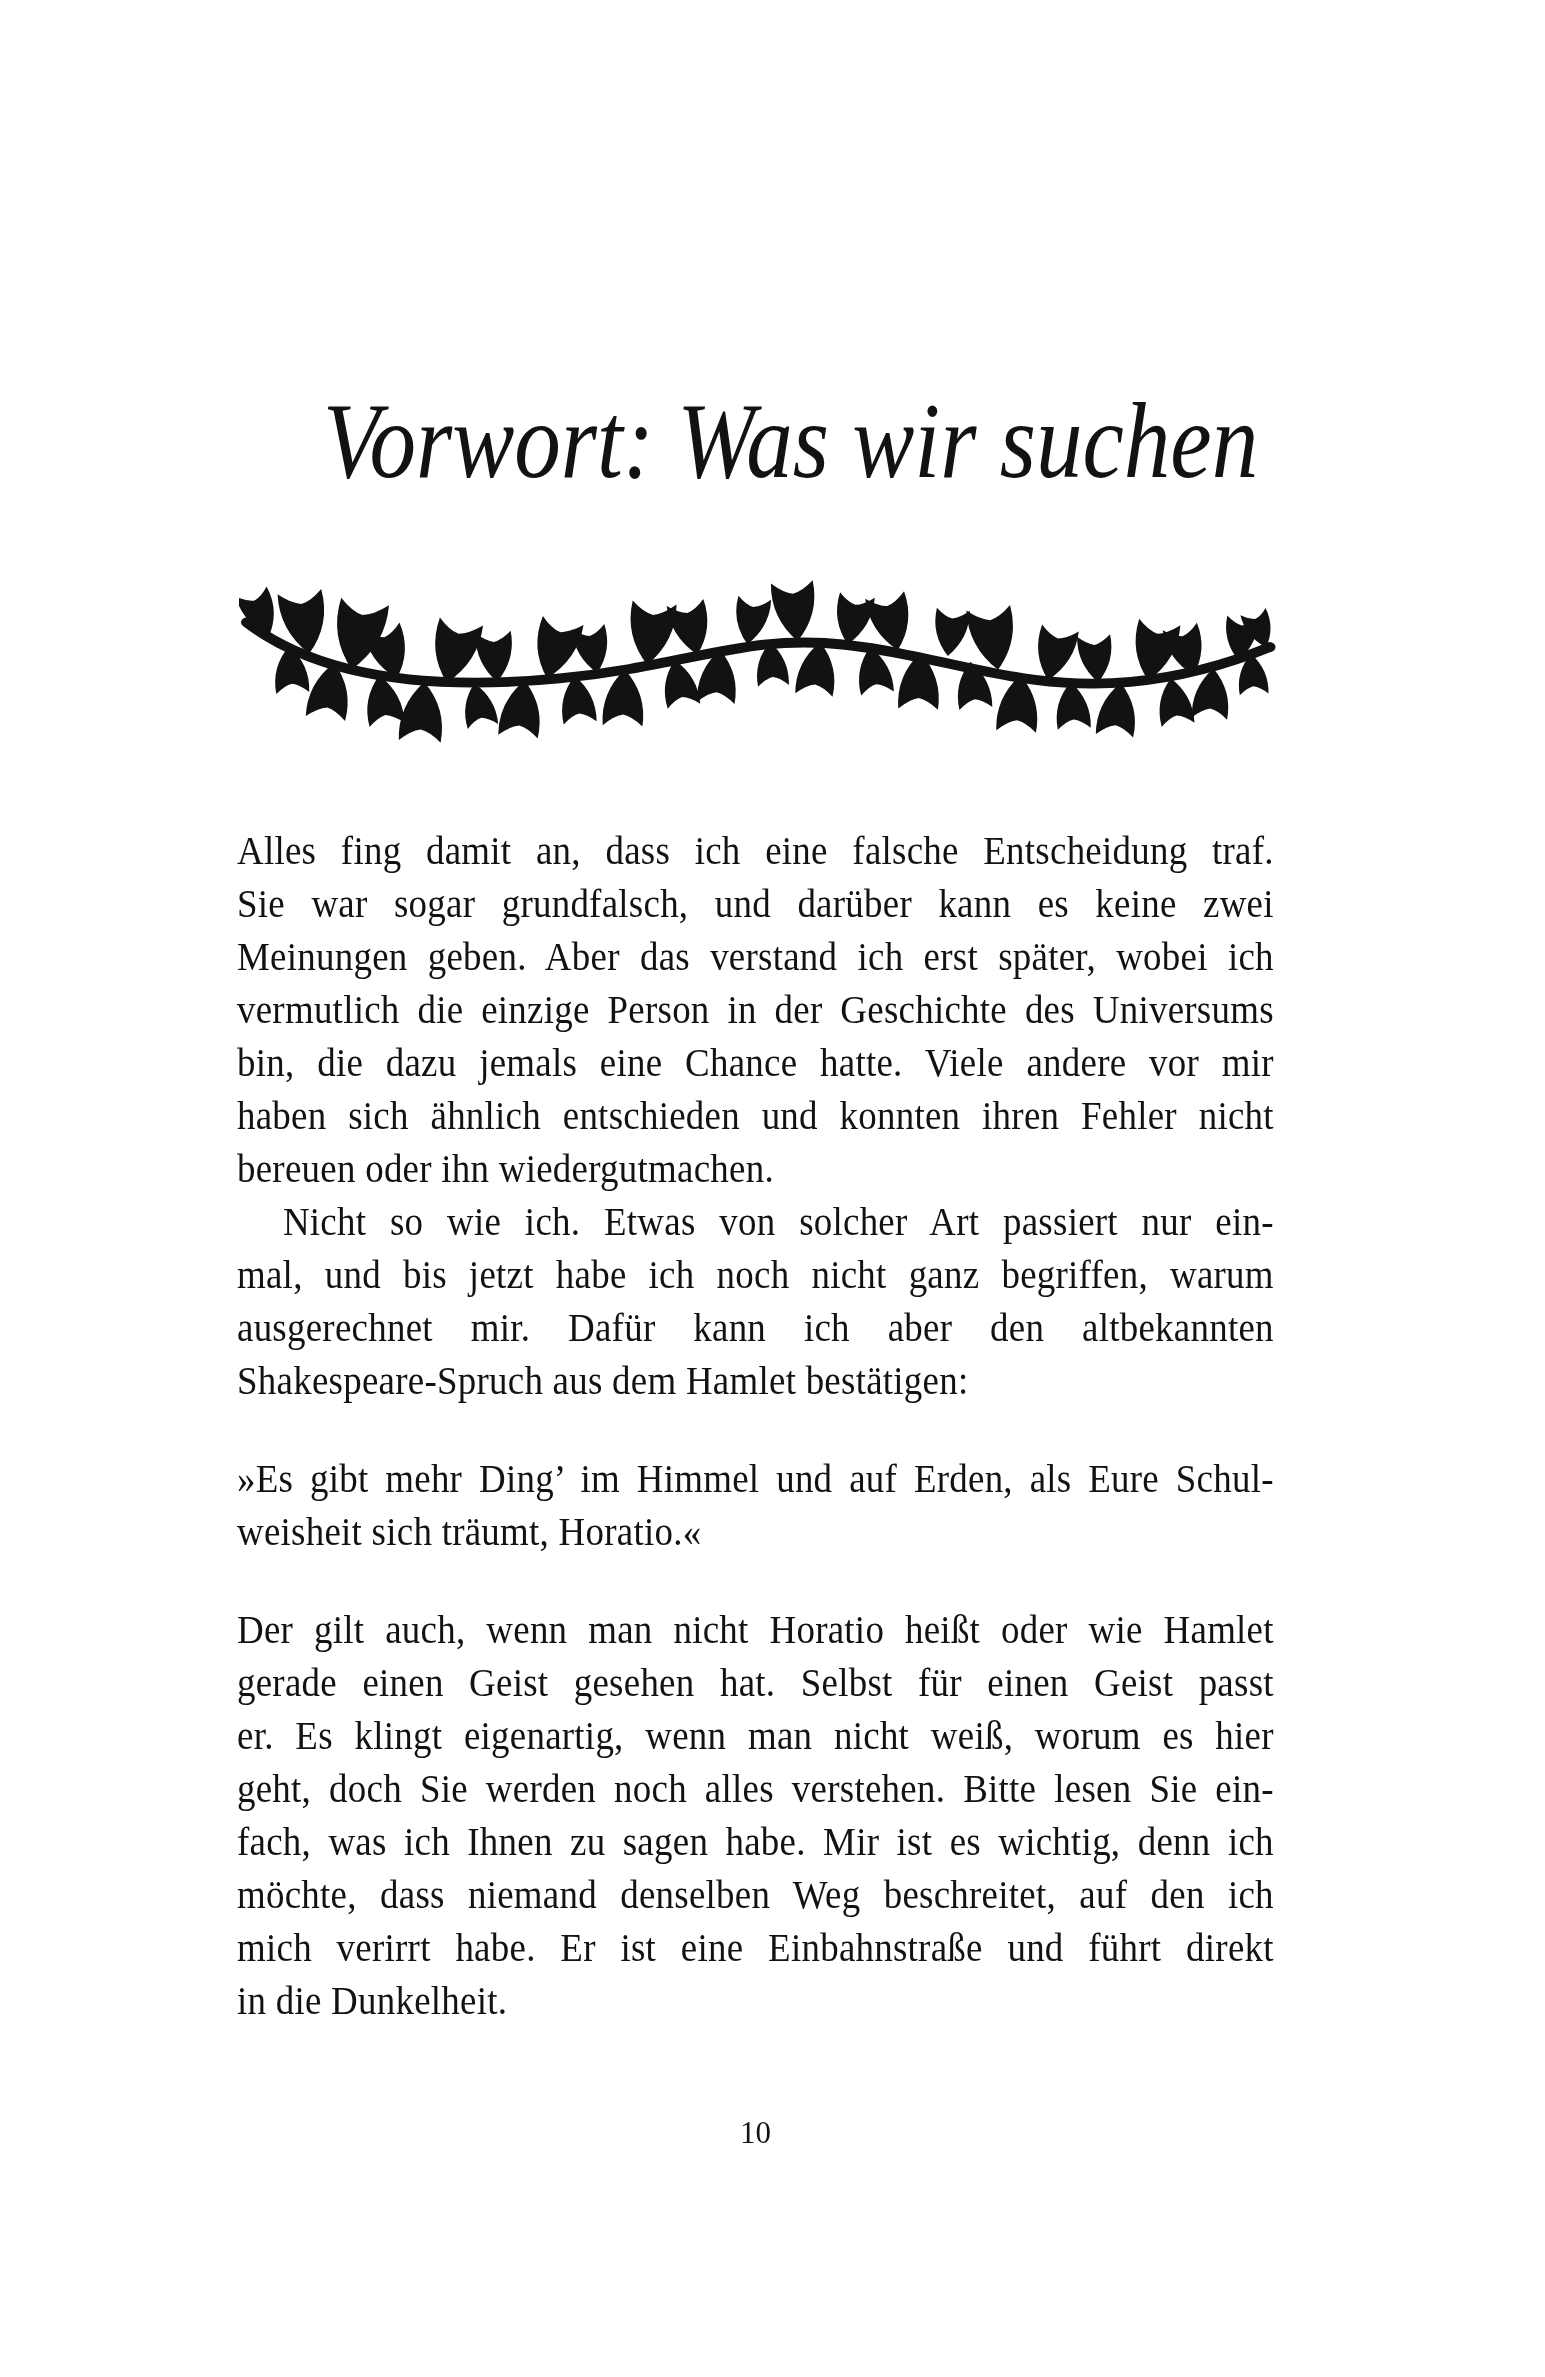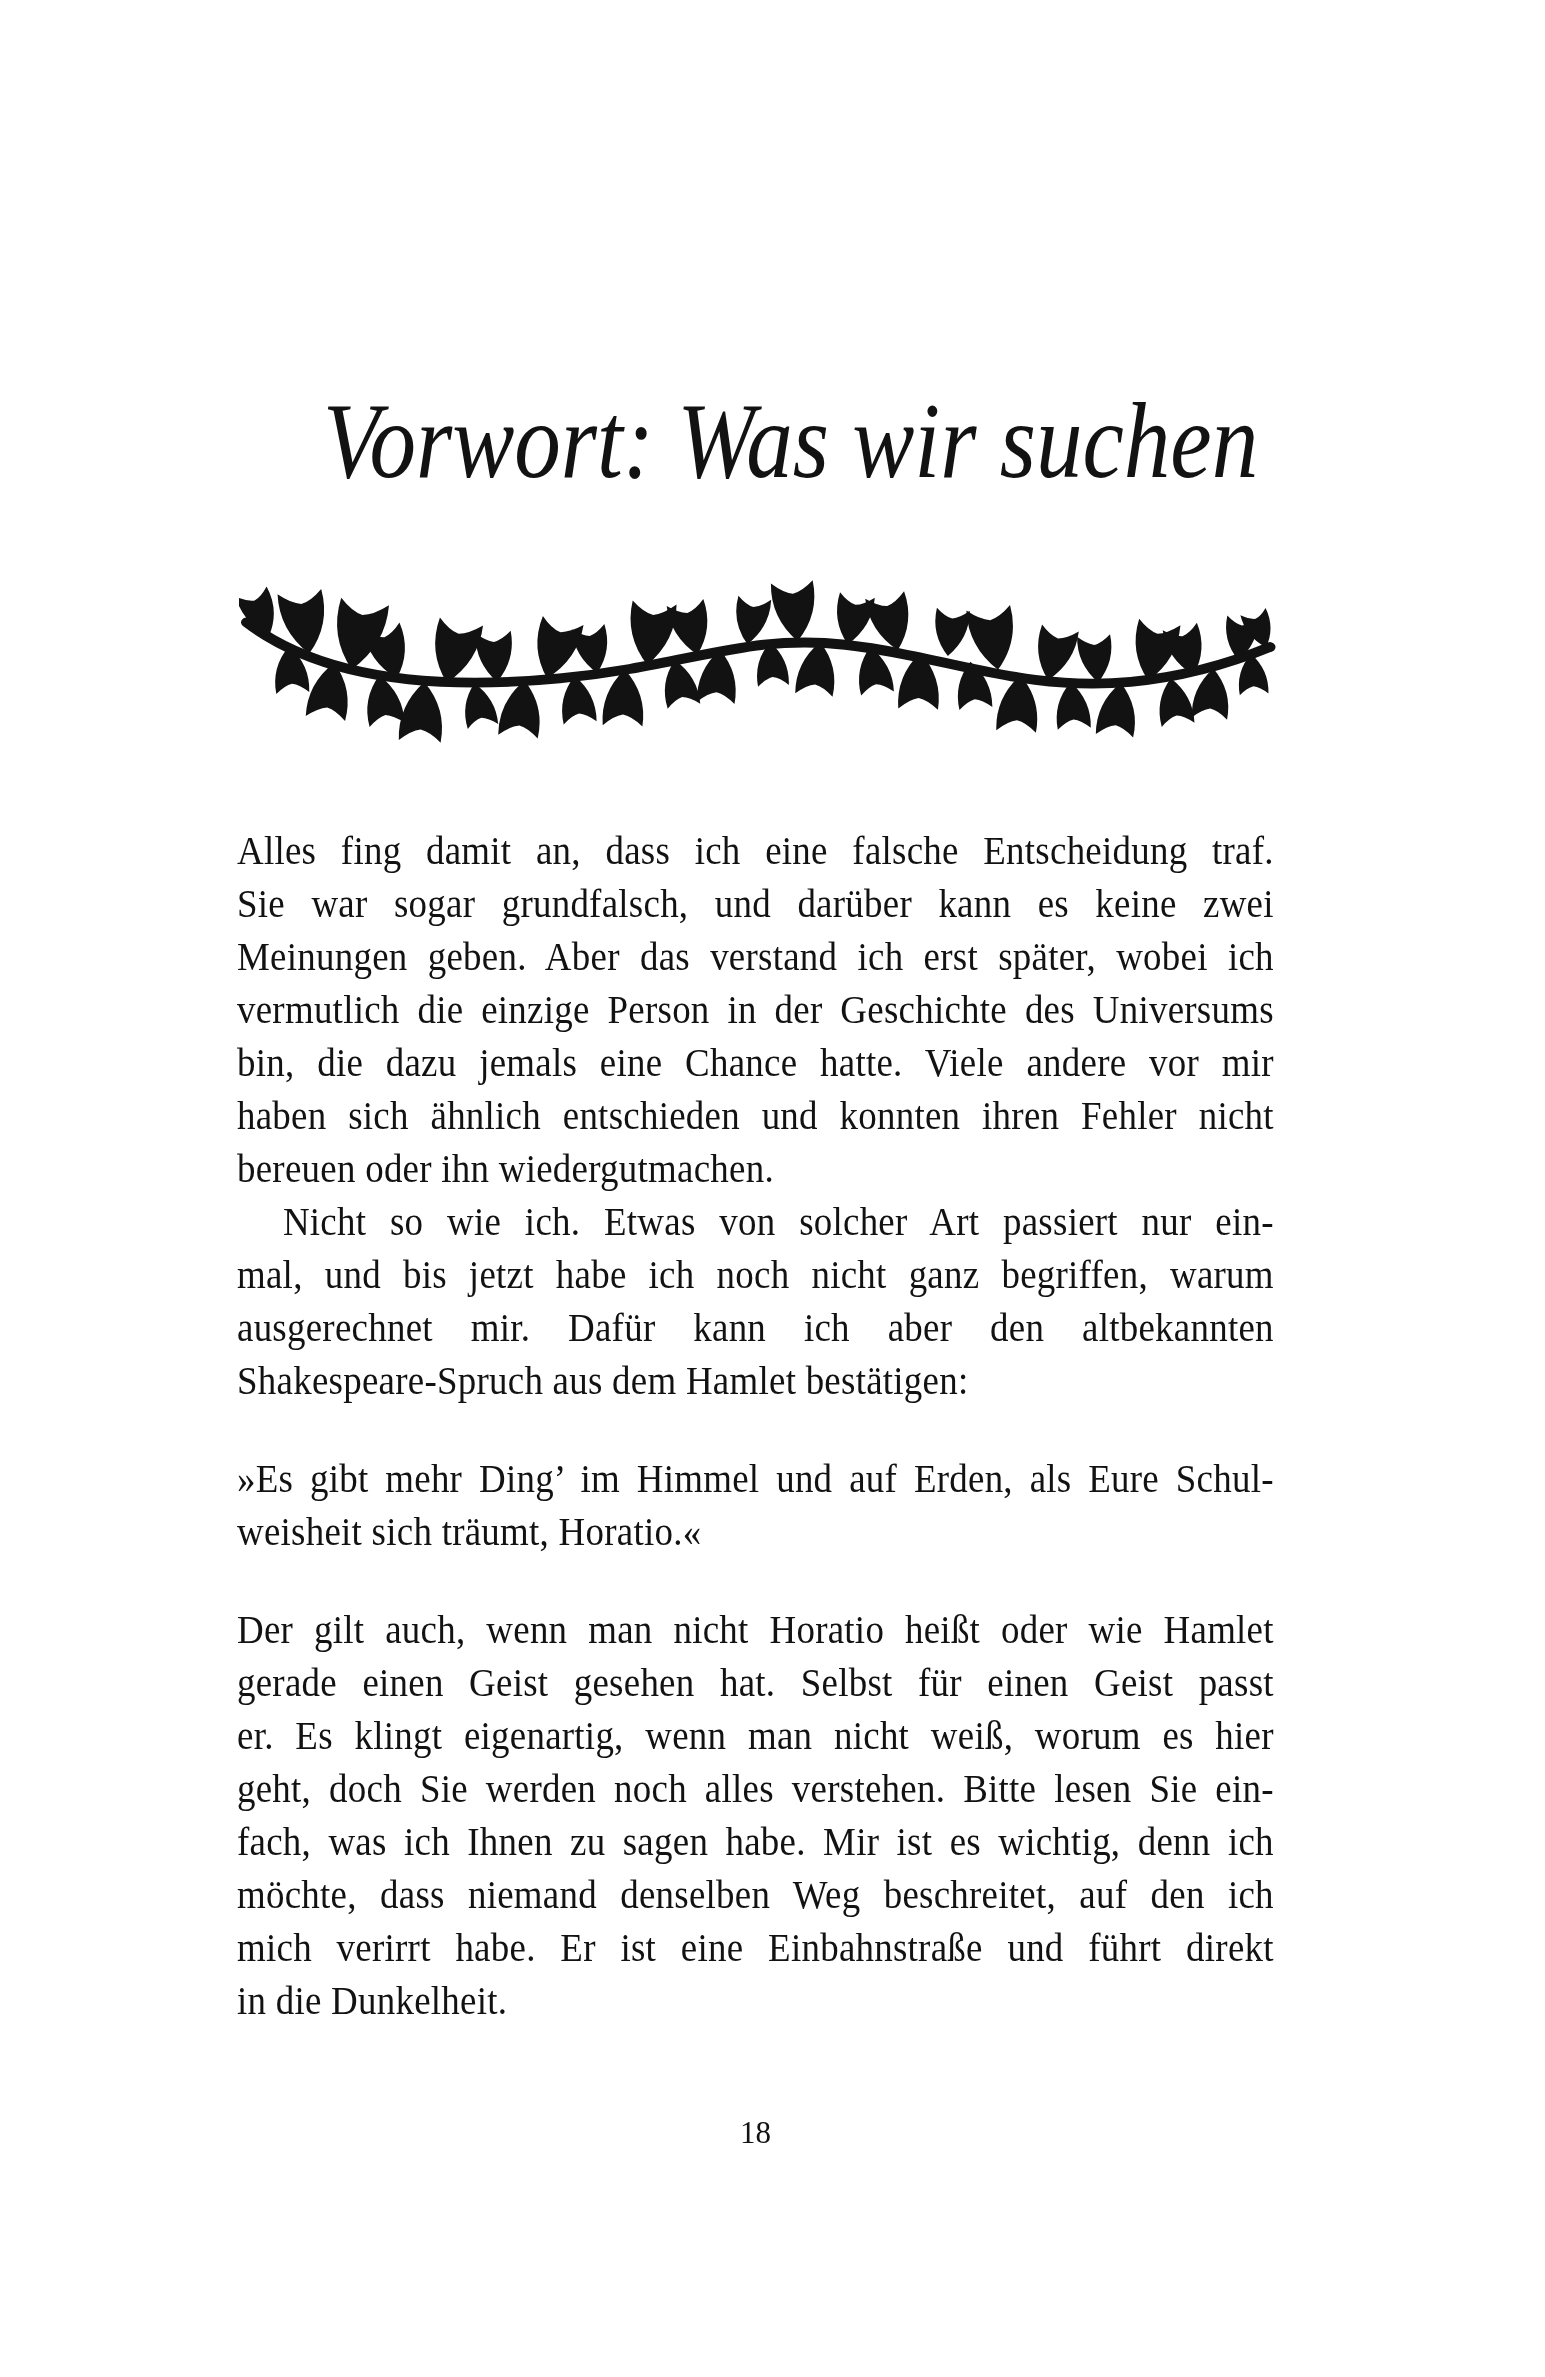--- a/index.html
+++ b/index.html
@@ -172,16 +172,16 @@
         <div class="line">gerade einen Geist gesehen hat. Selbst für einen Geist passt</div>
         <div class="line">er. Es klingt eigenartig, wenn man nicht weiß, worum es hier</div>
         <div class="line">geht, doch Sie werden noch alles verstehen. Bitte lesen Sie ein-</div>
         <div class="line">fach, was ich Ihnen zu sagen habe. Mir ist es wichtig, denn ich</div>
         <div class="line">möchte, dass niemand denselben Weg beschreitet, auf den ich</div>
         <div class="line">mich verirrt habe. Er ist eine Einbahnstraße und führt direkt</div>
         <div class="line last">in die Dunkelheit.</div>
       </div>
     </main>
 
-  <div class="folio">18</div>
+  <div class="folio">10</div>
 
 </div>
 
 
 </body></html>

